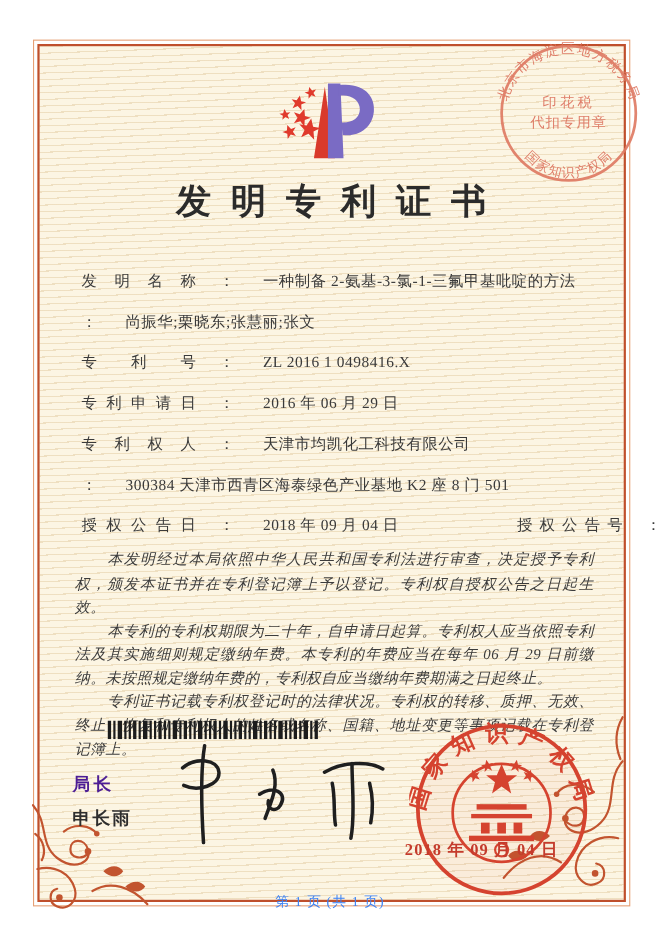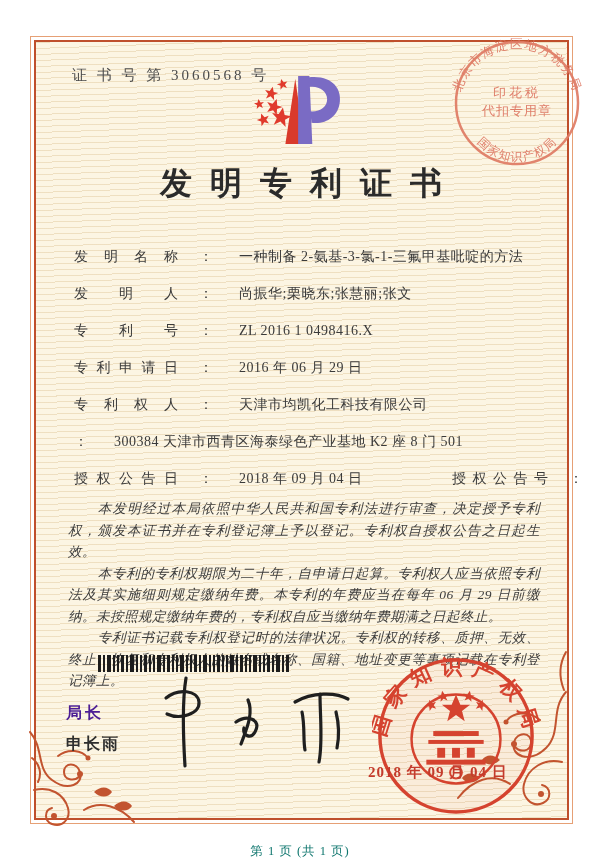--- a/index.html
+++ b/index.html
@@ -25,53 +25,52 @@
     font-size:32px; font-weight:600; letter-spacing:18px; padding-left:20px;
     color:#2b2b2b; z-index:2; }
 
   .fields { position:absolute; left:74px; top:246px; right:52px; z-index:2; }
   .frow { display:flex; align-items:flex-start; margin-bottom:15px; font-size:14px;
     color:#3a3a3a; line-height:22px;gap:21px; }
   .flabel { display:inline-block; width:104px; text-align:justify; text-align-last:justify; flex:0 0 auto; }
   .fcolon { flex:0 0 auto; margin-right:5px; }
   .fvalue { flex:1 1 auto; letter-spacing:0.5px; }
   .fvalue.fixedw { flex:0 0 auto; width:178px; }
-  .flabel2 { display:inline-block; width:96px; text-align:justify; text-align-last:justify; flex:0 0 auto; margin-left:14px; }
+  .flabel2 { display:inline-block; width:96px; text-align:justify; text-align-last:justify; flex:0 0 auto; margin-left:32px; }
 
   .paragraphs { position:absolute; left:68px; top:498px; width:472px; z-index:2;font-style:italic; }
   .paragraphs p { font-size:13.5px; line-height:21.5px; color:#3c3c3c;
     text-align:justify; text-indent:2.2em; letter-spacing:0.5px; }
 
   .barcode { position:absolute; left:95px; top:655px; z-index:2; }
 
   .director-title { position:absolute; left:66px; top:703px; font-size:16px; font-weight:600;
     letter-spacing:3px; color:#4c1d95; z-index:3; }
   .director-name { position:absolute; left:66px; top:734px; font-size:16px; font-weight:600;
     letter-spacing:2px; color:#2e2e2e; z-index:3; }
   .signature { position:absolute; left:152px; top:672px; z-index:3; }
 
   .agency-seal { position:absolute; left:372px; top:652px; z-index:3; }
   .seal-date { position:absolute; left:368px; top:763px; font-size:15px; font-weight:600;
     color:#c43b2c; letter-spacing:1px; z-index:4; }
 
-  .footer { position:absolute; left:0; top:843px; width:100%; text-align:center;
-    font-size:12.5px; color:#0f766e; letter-spacing:1px; z-index:2; }
+  .footer { position:absolute; left:0; top:812px; width:100%; text-align:center;
+    font-size:12.5px; color:#3b82f6; letter-spacing:1px; z-index:2; }
 
   .ornament-bl { position:absolute; left:24px; top:698px; z-index:2; }
   .ornament-br { position:absolute; left:452px; top:632px; z-index:2; transform:scaleX(-1); }
 </style>
 </head>
 <body>
 
 <div class="page">
 
   <div class="border-outer"></div>
   <div class="border-inner"></div>
 
-  <div class="cert-no">证 书 号 第 3060568 号</div>
 
   <svg class="logo" width="92" height="82" viewBox="0 0 130 115">
     <defs>
       <path id="st" d="M0,-10 L2.94,-3.09 L9.51,-3.09 L4.05,1.18 L5.88,8.09 L0,3.82 L-5.88,8.09 L-4.05,1.18 L-9.51,-3.09 L-2.94,-3.09 Z"></path>
     </defs>
     <polygon points="64,12 77,104 50,104" fill="#d93a2b"></polygon>
     <polygon points="68,8 84,8 88,104 68,104" fill="#7a6bc4"></polygon>
     <path d="M82,10 C116,6 129,26 127,44 C125,66 106,77 87,74 L85,58 C99,59 109,52 109,41 C109,29 96,21 82,24 Z" fill="#7a6bc4"></path>
     <use href="#st" transform="translate(46,20) scale(0.8) rotate(-15)" fill="#e03a2c"></use>
     <use href="#st" transform="translate(30,33) scale(1.0) rotate(12)" fill="#e03a2c"></use>
@@ -99,21 +98,20 @@
 
   <div class="title">发明专利证书</div>
 
   <div class="fields">
     <div class="frow">
       <span class="flabel">发明名称</span>
         <span class="fcolon">：</span>
       <span class="fvalue">一种制备 2-氨基-3-氯-1-三氟甲基吡啶的方法</span>
     </div>
     <div class="frow">
-      <span class="flabel">发明人</span>
         <span class="fcolon">：</span>
       <span class="fvalue">尚振华;栗晓东;张慧丽;张文</span>
     </div>
     <div class="frow">
       <span class="flabel">专利号</span>
         <span class="fcolon">：</span>
       <span class="fvalue">ZL 2016 1 0498416.X</span>
     </div>
     <div class="frow">
       <span class="flabel">专利申请日</span>

